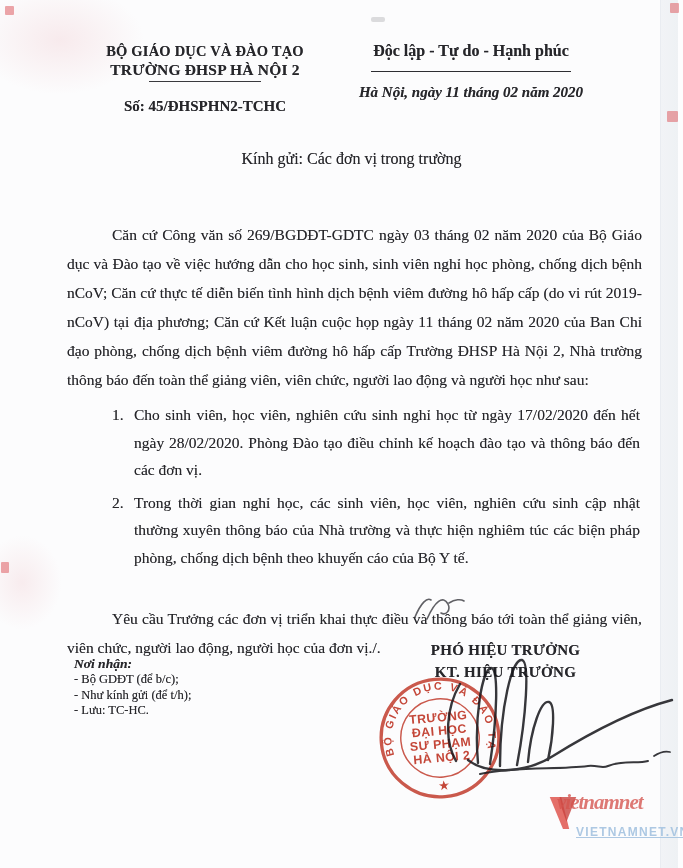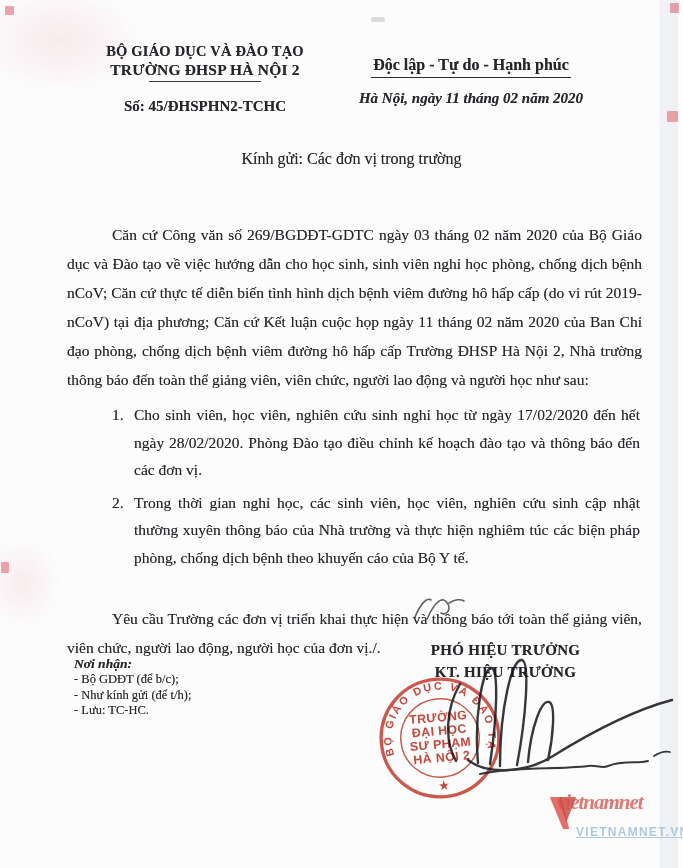--- a/index.html
+++ b/index.html
@@ -30,22 +30,22 @@
 
   
   .hdr-left{ position:absolute; left:85px; top:43px; width:240px; text-align:center;}
   .hdr-left .l1{ font-size:14.5px; font-weight:bold; letter-spacing:.2px;}
   .hdr-left .l2{ font-size:15.5px; font-weight:bold; margin-top:1px; letter-spacing:.2px;}
   .hdr-left .rule{ position:absolute; left:64px; top:38px; width:112px; border-bottom:1.6px solid #3a3a3e;}
   .hdr-left .num{ margin-top:19px; font-size:15px; font-weight:bold;}
 
   .hdr-right{ position:absolute; left:318px; top:40px; width:306px; text-align:center;}
   .hdr-right .l1{ font-size:15.5px; font-weight:bold; letter-spacing:.2px;}
-  .hdr-right .l2{ display:inline-block; font-size:16px; font-weight:bold; margin-top:16px;
-                  padding:0 2px 3px; border-bottom:1.7px solid #2e2e32;}
+  .hdr-right .l2{ display:inline-block; font-size:16px; font-weight:bold; margin-top:2px;
+                  padding:0 2px 11px; border-bottom:1.7px solid #2e2e32;}
   .hdr-right .date{ margin-top:12px; font-size:15px; font-style:italic; font-weight:bold;}
 
   .salutation{ position:absolute; left:0; top:150px; width:683px; text-align:center;
                padding-left:10px; font-size:16px;}
 
   .para{ position:absolute; text-align:justify; font-size:15.5px;margin-top:29px; }
   .intro{ left:67px; top:191px; width:575px; line-height:29px; text-indent:45px;}
   .closing{ left:67px; top:575px; width:575px; line-height:29px; text-indent:45px;}
 
   .list{ position:absolute; left:112px; top:401px; width:528px;}
@@ -112,21 +112,21 @@
     <div class="list-item soft">
       <span class="num">1.</span>
       <div class="txt">Cho sinh viên, học viên, nghiên cứu sinh nghỉ học từ ngày 17/02/2020 đến hết ngày 28/02/2020. Phòng Đào tạo điều chỉnh kế hoạch đào tạo và thông báo đến các đơn vị.</div>
     </div>
     <div class="list-item soft">
       <span class="num">2.</span>
       <div class="txt">Trong thời gian nghỉ học, các sinh viên, học viên, nghiên cứu sinh cập nhật thường xuyên thông báo của Nhà trường và thực hiện nghiêm túc các biện pháp phòng, chống dịch bệnh theo khuyến cáo của Bộ Y tế.</div>
     </div>
   </div>
 
-  <div class="para closing soft">Yêu cầu Trường các đơn vị triển khai thực hiện và thông báo tới toàn thể giảng viên, viên chức, người lao động, người học của đơn vị./.</div>
+  <div class="para closing soft">Yêu cầu Trưởng các đơn vị triển khai thực điều và thông báo tới toàn thể giảng viên, viên chức, người lao động, người học của đơn vị./.</div>
 
   <div class="mark-wrap">
     <svg width="62" height="34" viewBox="0 0 62 34">
       <g fill="none" stroke="#3a3a40" stroke-width="1.6" stroke-linecap="round" opacity=".8">
         <path d="M10 26 C16 12 22 6 26 9"></path>
         <path d="M22 28 C30 10 38 4 43 13 C46 19 41 25 36 22"></path>
         <path d="M44 12 C50 8 56 8 59 10"></path>
       </g>
     </svg>
   </div>

